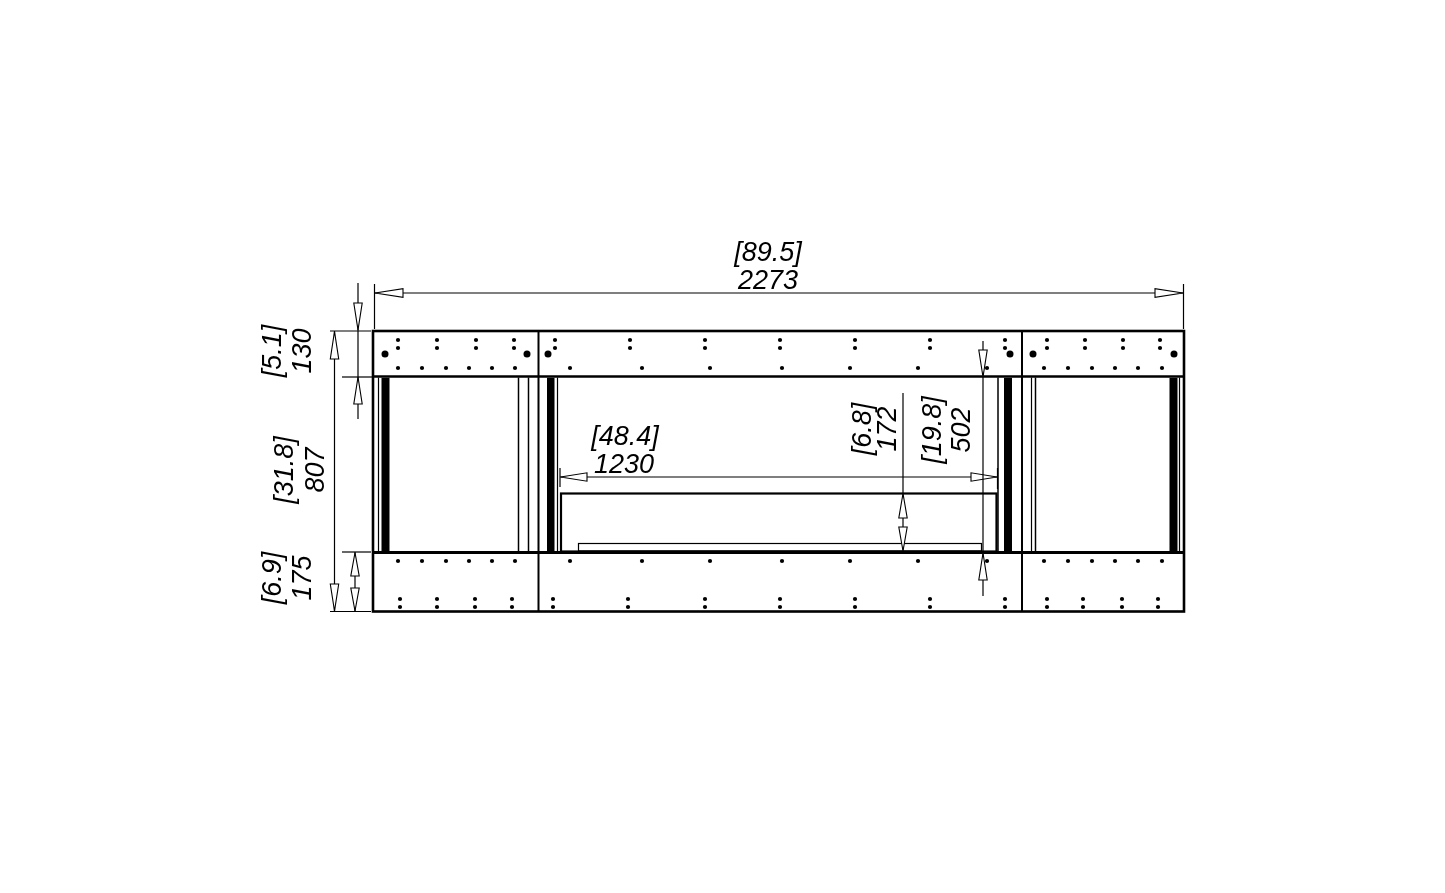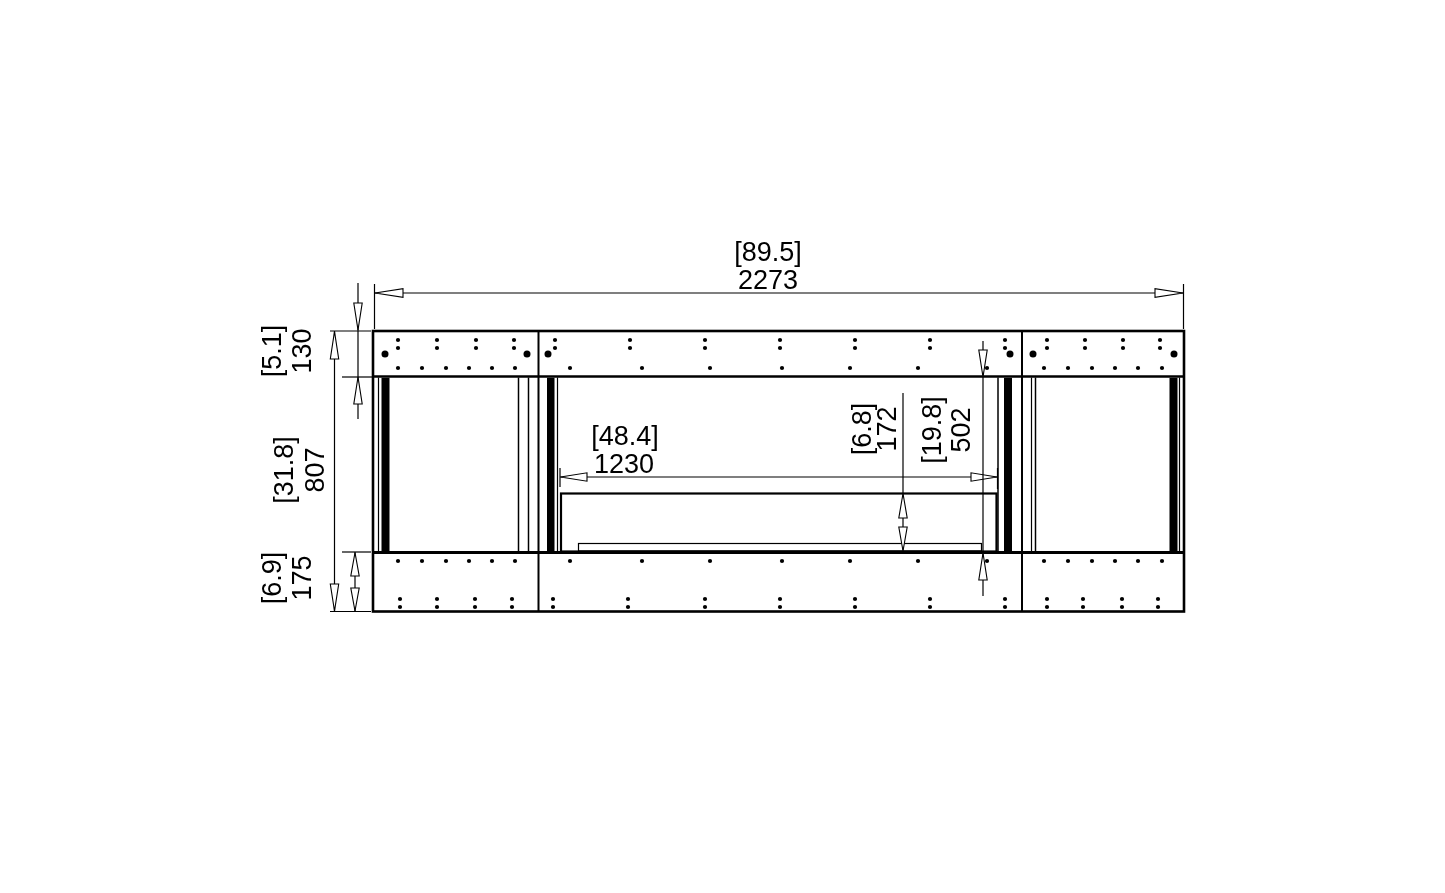--- a/index.html
+++ b/index.html
@@ -1,17 +1,17 @@
 <!DOCTYPE html>
 <html><head>
 <meta charset="utf-8">
 <style>
   html,body{margin:0;padding:0;background:#fff;}
   .page{position:relative;width:1308px;height:893px;background:#fca5a5;overflow:hidden;
-        font-family:"Liberation Sans", sans-serif;}
+        font-family:"Liberation Sans", sans-serif;font-style:italic;}
   svg{display:block;}
   .dim-text{font-family:"Liberation Sans", sans-serif;font-size:27px;fill:#000;}
   .struct{stroke:#000;fill:none;}
   .dimline{stroke:#000;stroke-width:1.2;fill:none;}
   .arrow{fill:#fff;stroke:#000;stroke-width:1.1;}
 </style>
 </head>
 <body>
 
 <div class="page">

